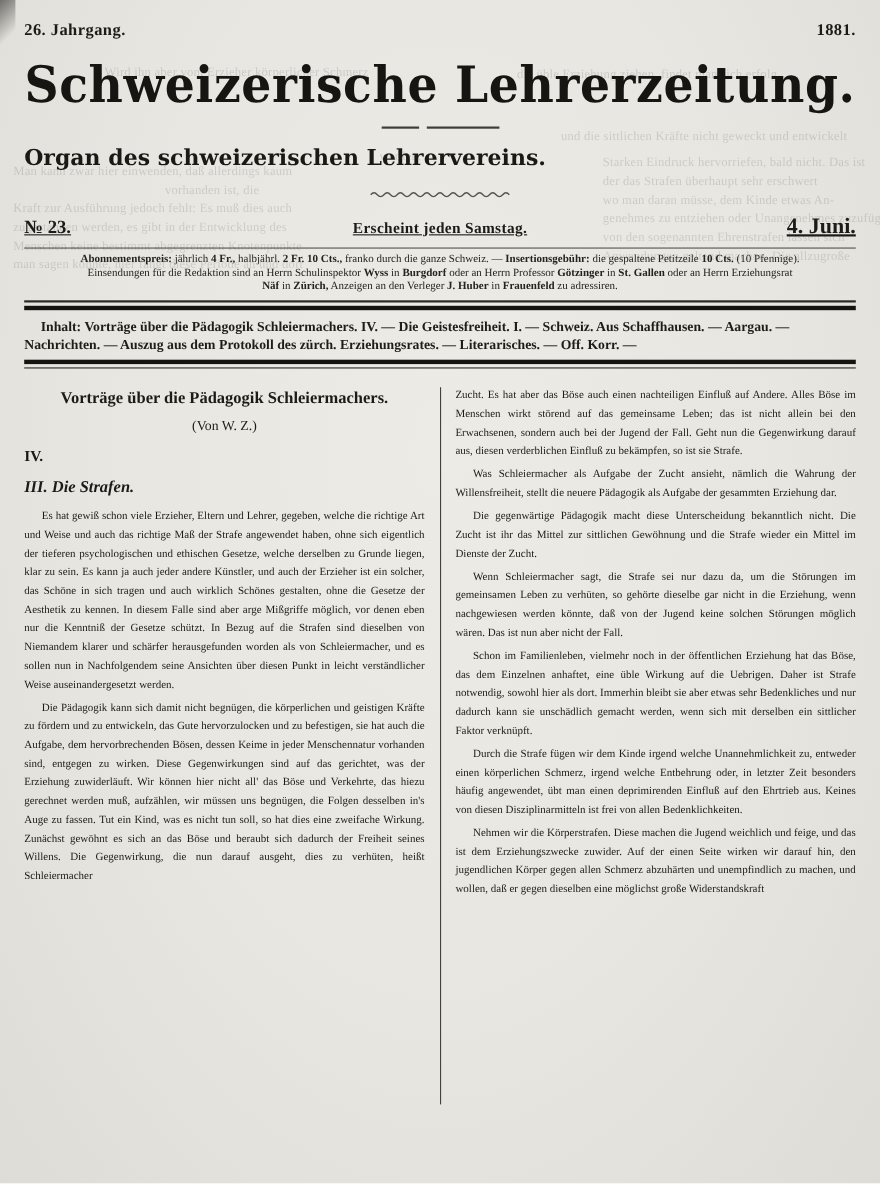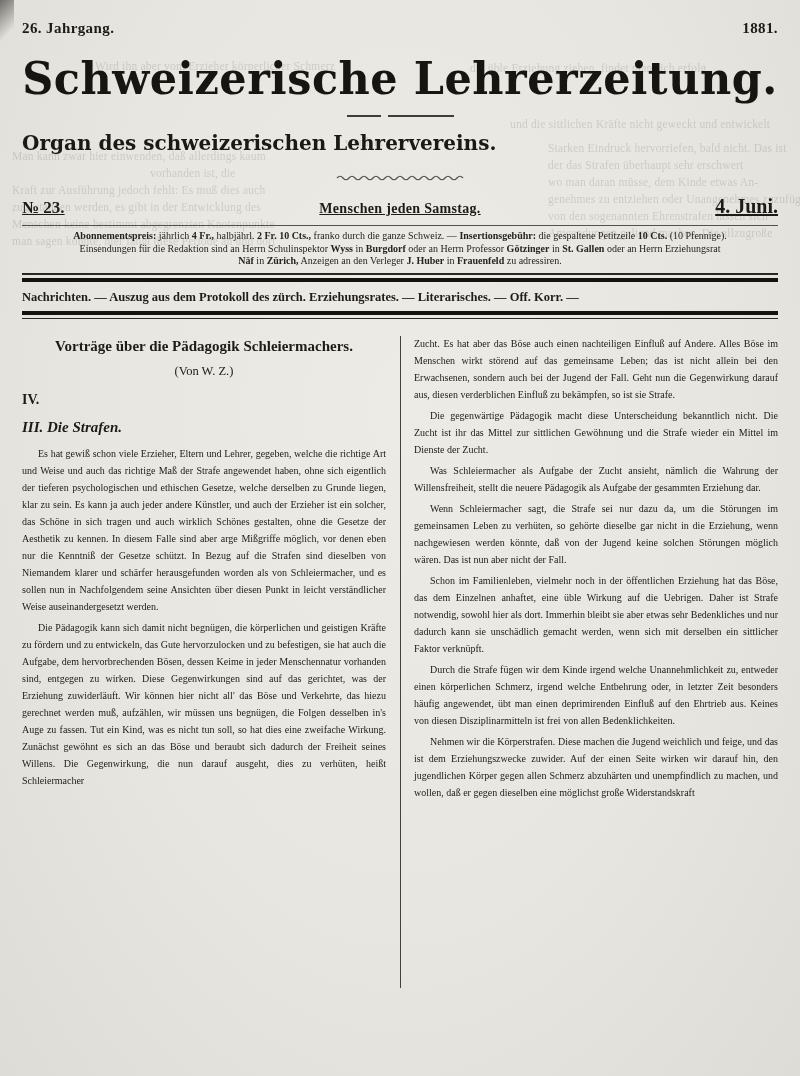--- a/index.html
+++ b/index.html
@@ -175,35 +175,36 @@
     <h2 class="masthead-subtitle">Organ des schweizerischen Lehrervereins.</h2>
 
     <div class="squiggle-wrap">
       <svg width="130" height="9" viewBox="0 0 130 9">
         <path d="M2 5 Q5 1.5 8 5 T14 5 T20 5 T26 5 T32 5 T38 5 T44 5 T50 5 T56 5 T62 5 T68 5 T74 5 T80 5 T86 5 T92 5 T98 5 T104 5 T110 5 T116 5 T122 5 T128 5" fill="none" stroke="#56534d" stroke-width="1.2"></path>
       </svg>
     </div>
 
     <div class="meta-row">
       <span class="issue-no">№ 23.</span>
-      <span class="schedule">Menschen jeden Samstag.</span>
+      <span class="schedule">Erscheint jeden Samstag.</span>
       <span class="issue-date">4. Juni.</span>
     </div>
 
     <hr class="rule-thin">
 
     <div class="imprint" id="imprint">
         <div><b>Abonnementspreis:</b><span> jährlich </span><b>4 Fr.,</b><span> halbjährl. </span><b>2 Fr. 10 Cts.,</b><span> franko durch die ganze Schweiz. — </span><b>Insertionsgebühr:</b><span> die gespaltene Petitzeile </span><b>10 Cts.</b><span> (10 Pfennige).</span></div>
         <div><span>Einsendungen für die Redaktion sind an Herrn Schulinspektor </span><b>Wyss</b><span> in </span><b>Burgdorf</b><span> oder an Herrn Professor </span><b>Götzinger</b><span> in </span><b>St. Gallen</b><span> oder an Herrn Erziehungsrat</span></div>
         <div><b>Näf</b><span> in </span><b>Zürich,</b><span> Anzeigen an den Verleger </span><b>J. Huber</b><span> in </span><b>Frauenfeld</b><span> zu adressiren.</span></div>
       </div>
 
     <div class="rule-double-a"></div>
 
     <div class="contents" id="contents">
+        <div class="line-indent">Inhalt: Vorträge über die Pädagogik Schleiermachers. IV. — Die Geistesfreiheit. I. — Schweiz. Aus Schaffhausen. — Aargau. —</div>
         <div>Nachrichten. — Auszug aus dem Protokoll des zürch. Erziehungsrates. — Literarisches. — Off. Korr. —</div>
       </div>
 
     <div class="rule-double-b"></div>
   </header>
 
   <main class="columns">
     <div class="col-divider"></div>
 
     <section class="col col-left">
@@ -213,22 +214,22 @@
       <div class="section-title">III. Die Strafen.</div>
       <div class="paras" id="left-paras">
           <p>Es hat gewiß schon viele Erzieher, Eltern und Lehrer, gegeben, welche die richtige Art und Weise und auch das richtige Maß der Strafe angewendet haben, ohne sich eigentlich der tieferen psychologischen und ethischen Gesetze, welche derselben zu Grunde liegen, klar zu sein. Es kann ja auch jeder andere Künstler, und auch der Erzieher ist ein solcher, das Schöne in sich tragen und auch wirklich Schönes gestalten, ohne die Gesetze der Aesthetik zu kennen. In diesem Falle sind aber arge Mißgriffe möglich, vor denen eben nur die Kenntniß der Gesetze schützt. In Bezug auf die Strafen sind dieselben von Niemandem klarer und schärfer herausgefunden worden als von Schleiermacher, und es sollen nun in Nachfolgendem seine Ansichten über diesen Punkt in leicht verständlicher Weise auseinandergesetzt werden.</p>
           <p>Die Pädagogik kann sich damit nicht begnügen, die körperlichen und geistigen Kräfte zu fördern und zu entwickeln, das Gute hervorzulocken und zu befestigen, sie hat auch die Aufgabe, dem hervorbrechenden Bösen, dessen Keime in jeder Menschennatur vorhanden sind, entgegen zu wirken. Diese Gegenwirkungen sind auf das gerichtet, was der Erziehung zuwiderläuft. Wir können hier nicht all' das Böse und Verkehrte, das hiezu gerechnet werden muß, aufzählen, wir müssen uns begnügen, die Folgen desselben in's Auge zu fassen. Tut ein Kind, was es nicht tun soll, so hat dies eine zweifache Wirkung. Zunächst gewöhnt es sich an das Böse und beraubt sich dadurch der Freiheit seines Willens. Die Gegenwirkung, die nun darauf ausgeht, dies zu verhüten, heißt Schleiermacher</p>
         </div>
     </section>
 
     <section class="col col-right">
       <div class="paras" id="right-paras">
           <p class="continuation">Zucht. Es hat aber das Böse auch einen nachteiligen Einfluß auf Andere. Alles Böse im Menschen wirkt störend auf das gemeinsame Leben; das ist nicht allein bei den Erwachsenen, sondern auch bei der Jugend der Fall. Geht nun die Gegenwirkung darauf aus, diesen verderblichen Einfluß zu bekämpfen, so ist sie Strafe.</p>
+          <p>Was Schleiermacher als Aufgabe der Zucht ansieht, nämlich die Wahrung der Willensfreiheit, stellt die neuere Pädagogik als Aufgabe der gesammten Erziehung dar.</p>
           <p>Die gegenwärtige Pädagogik macht diese Unterscheidung bekanntlich nicht. Die Zucht ist ihr das Mittel zur sittlichen Gewöhnung und die Strafe wieder ein Mittel im Dienste der Zucht.</p>
-          <p>Was Schleiermacher als Aufgabe der Zucht ansieht, nämlich die Wahrung der Willensfreiheit, stellt die neuere Pädagogik als Aufgabe der gesammten Erziehung dar.</p>
           <p>Wenn Schleiermacher sagt, die Strafe sei nur dazu da, um die Störungen im gemeinsamen Leben zu verhüten, so gehörte dieselbe gar nicht in die Erziehung, wenn nachgewiesen werden könnte, daß von der Jugend keine solchen Störungen möglich wären. Das ist nun aber nicht der Fall.</p>
           <p>Schon im Familienleben, vielmehr noch in der öffentlichen Erziehung hat das Böse, das dem Einzelnen anhaftet, eine üble Wirkung auf die Uebrigen. Daher ist Strafe notwendig, sowohl hier als dort. Immerhin bleibt sie aber etwas sehr Bedenkliches und nur dadurch kann sie unschädlich gemacht werden, wenn sich mit derselben ein sittlicher Faktor verknüpft.</p>
           <p>Durch die Strafe fügen wir dem Kinde irgend welche Unannehmlichkeit zu, entweder einen körperlichen Schmerz, irgend welche Entbehrung oder, in letzter Zeit besonders häufig angewendet, übt man einen deprimirenden Einfluß auf den Ehrtrieb aus. Keines von diesen Disziplinarmitteln ist frei von allen Bedenklichkeiten.</p>
           <p>Nehmen wir die Körperstrafen. Diese machen die Jugend weichlich und feige, und das ist dem Erziehungszwecke zuwider. Auf der einen Seite wirken wir darauf hin, den jugendlichen Körper gegen allen Schmerz abzuhärten und unempfindlich zu machen, und wollen, daß er gegen dieselben eine möglichst große Widerstandskraft</p>
         </div>
     </section>
   </main>
 
 </div>
 

